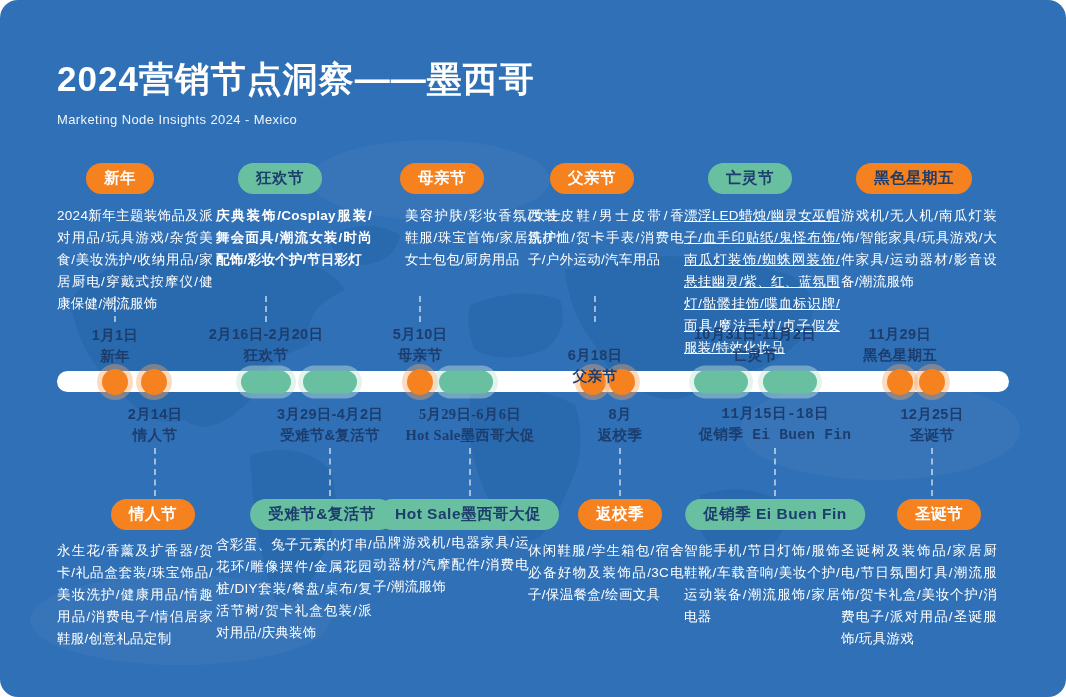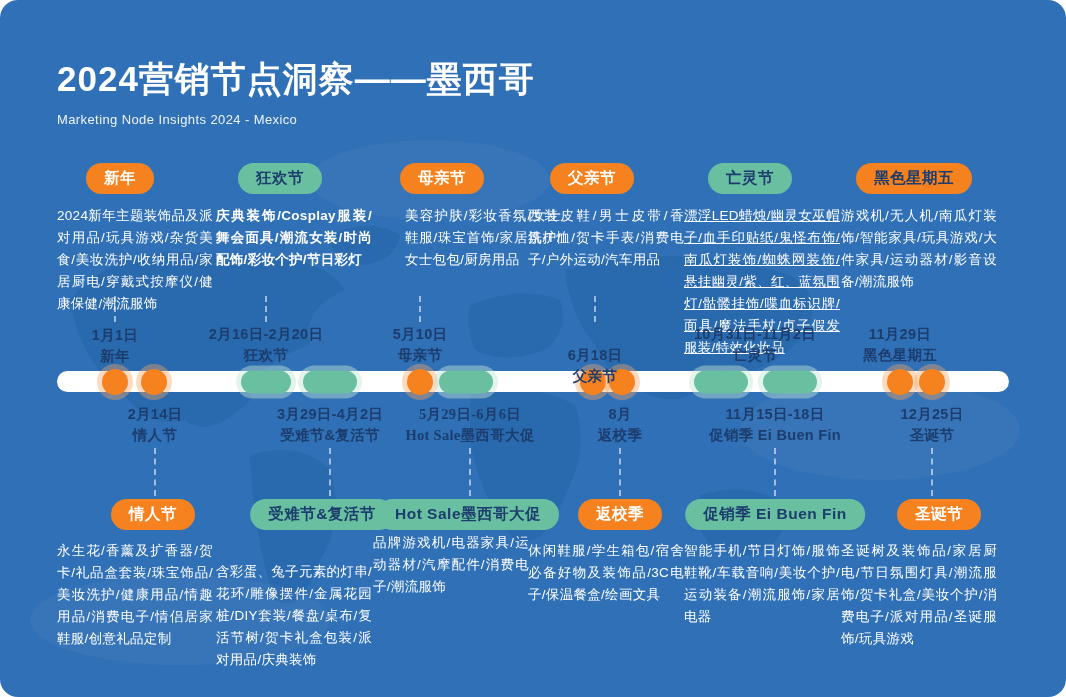--- a/index.html
+++ b/index.html
@@ -80,21 +80,21 @@
       <div class="col-text" style="left: 373px; top: 205px; width: 156px; margin-left: 32px;">美容护肤/彩妆香氛/女士鞋服/珠宝首饰/家居洗护/女士包包/厨房用品</div>
       <div class="badge orange" style="left: 592px; top: 163px;">父亲节</div>
       <div class="col-text" style="left: 528px; top: 205px; width: 156px;">西装皮鞋/男士皮带/香氛/T恤/贺卡手表/消费电子/户外运动/汽车用品</div>
       <div class="badge green" style="left: 750px; top: 163px;">亡灵节</div>
       <div class="col-text" style="left: 684px; top: 205px; width: 156px; text-decoration: underline;">漂浮LED蜡烛/幽灵女巫帽子/血手印贴纸/鬼怪布饰/南瓜灯装饰/蜘蛛网装饰/悬挂幽灵/紫、红、蓝氛围灯/骷髅挂饰/喋血标识牌/面具/魔法手杖/贞子假发服装/特效化妆品</div>
       <div class="badge orange-dark" style="left: 914px; top: 163px;">黑色星期五</div>
       <div class="col-text" style="left: 841px; top: 205px; width: 156px;">游戏机/无人机/南瓜灯装饰/智能家具/玩具游戏/大件家具/运动器材/影音设备/潮流服饰</div>
       <div class="badge orange" style="left: 153px; top: 499px;">情人节</div>
       <div class="col-text" style="left: 57px; top: 540px; width: 156px;">永生花/香薰及扩香器/贺卡/礼品盒套装/珠宝饰品/美妆洗护/健康用品/情趣用品/消费电子/情侣居家鞋服/创意礼品定制</div>
       <div class="badge green" style="left: 322px; top: 499px;">受难节&amp;复活节</div>
-      <div class="col-text" style="left: 216px; top: 561px; width: 156px;">含彩蛋、兔子元素的灯串/花环/雕像摆件/金属花园桩/DIY套装/餐盘/桌布/复活节树/贺卡礼盒包装/派对用品/庆典装饰</div>
+      <div class="col-text" style="left: 216px; top: 534px; width: 156px;">含彩蛋、兔子元素的灯串/花环/雕像摆件/金属花园桩/DIY套装/餐盘/桌布/复活节树/贺卡礼盒包装/派对用品/庆典装饰</div>
       <div class="badge green" style="left: 468px; top: 499px;">Hot Sale墨西哥大促</div>
       <div class="col-text" style="left: 373px; top: 532px; width: 156px;">品牌游戏机/电器家具/运动器材/汽摩配件/消费电子/潮流服饰</div>
       <div class="badge orange" style="left: 620px; top: 499px;">返校季</div>
       <div class="col-text" style="left: 528px; top: 540px; width: 156px;">休闲鞋服/学生箱包/宿舍必备好物及装饰品/3C电子/保温餐盒/绘画文具</div>
       <div class="badge green" style="left: 775px; top: 499px;">促销季 Ei Buen Fin</div>
       <div class="col-text" style="left: 684px; top: 540px; width: 156px;">智能手机/节日灯饰/服饰鞋靴/车载音响/美妆个护/运动装备/潮流服饰/家居电器</div>
       <div class="badge orange" style="left: 939px; top: 499px;">圣诞节</div>
       <div class="col-text" style="left: 841px; top: 540px; width: 156px;">圣诞树及装饰品/家居厨电/节日氛围灯具/潮流服饰/贺卡礼盒/美妆个护/消费电子/派对用品/圣诞服饰/玩具游戏</div>
       <div class="tl-bar" style="left: 57px; top: 371px; width: 952px; height: 21px;"></div>
       <div class="marker dot" style="left: 115px; top: 381.5px;"></div>
@@ -142,21 +142,21 @@
         <div class="">受难节&amp;复活节</div>
       </div>
       <div class="tl-label" style="left: 470px; top: 404px; font-family: Liberation Serif, serif;">
         <div class="">5月29日-6月6日</div>
         <div class="">Hot Sale墨西哥大促</div>
       </div>
       <div class="tl-label" style="left: 620px; top: 404px;">
         <div class="">8月</div>
         <div class="">返校季</div>
       </div>
-      <div class="tl-label" style="left: 775px; top: 404px;">
+      <div class="tl-label" style="left: 775px; top: 404px; font-family: Liberation Mono, monospace;">
         <div class="">11月15日-18日</div>
         <div class="">促销季 Ei Buen Fin</div>
       </div>
       <div class="tl-label" style="left: 932px; top: 404px;">
         <div class="">12月25日</div>
         <div class="">圣诞节</div>
       </div>
       <div class="connector" style="left: 115px; top: 296px; height: 26px;"></div>
       <div class="connector" style="left: 266px; top: 296px; height: 26px;"></div>
       <div class="connector" style="left: 420px; top: 296px; height: 26px;"></div>

